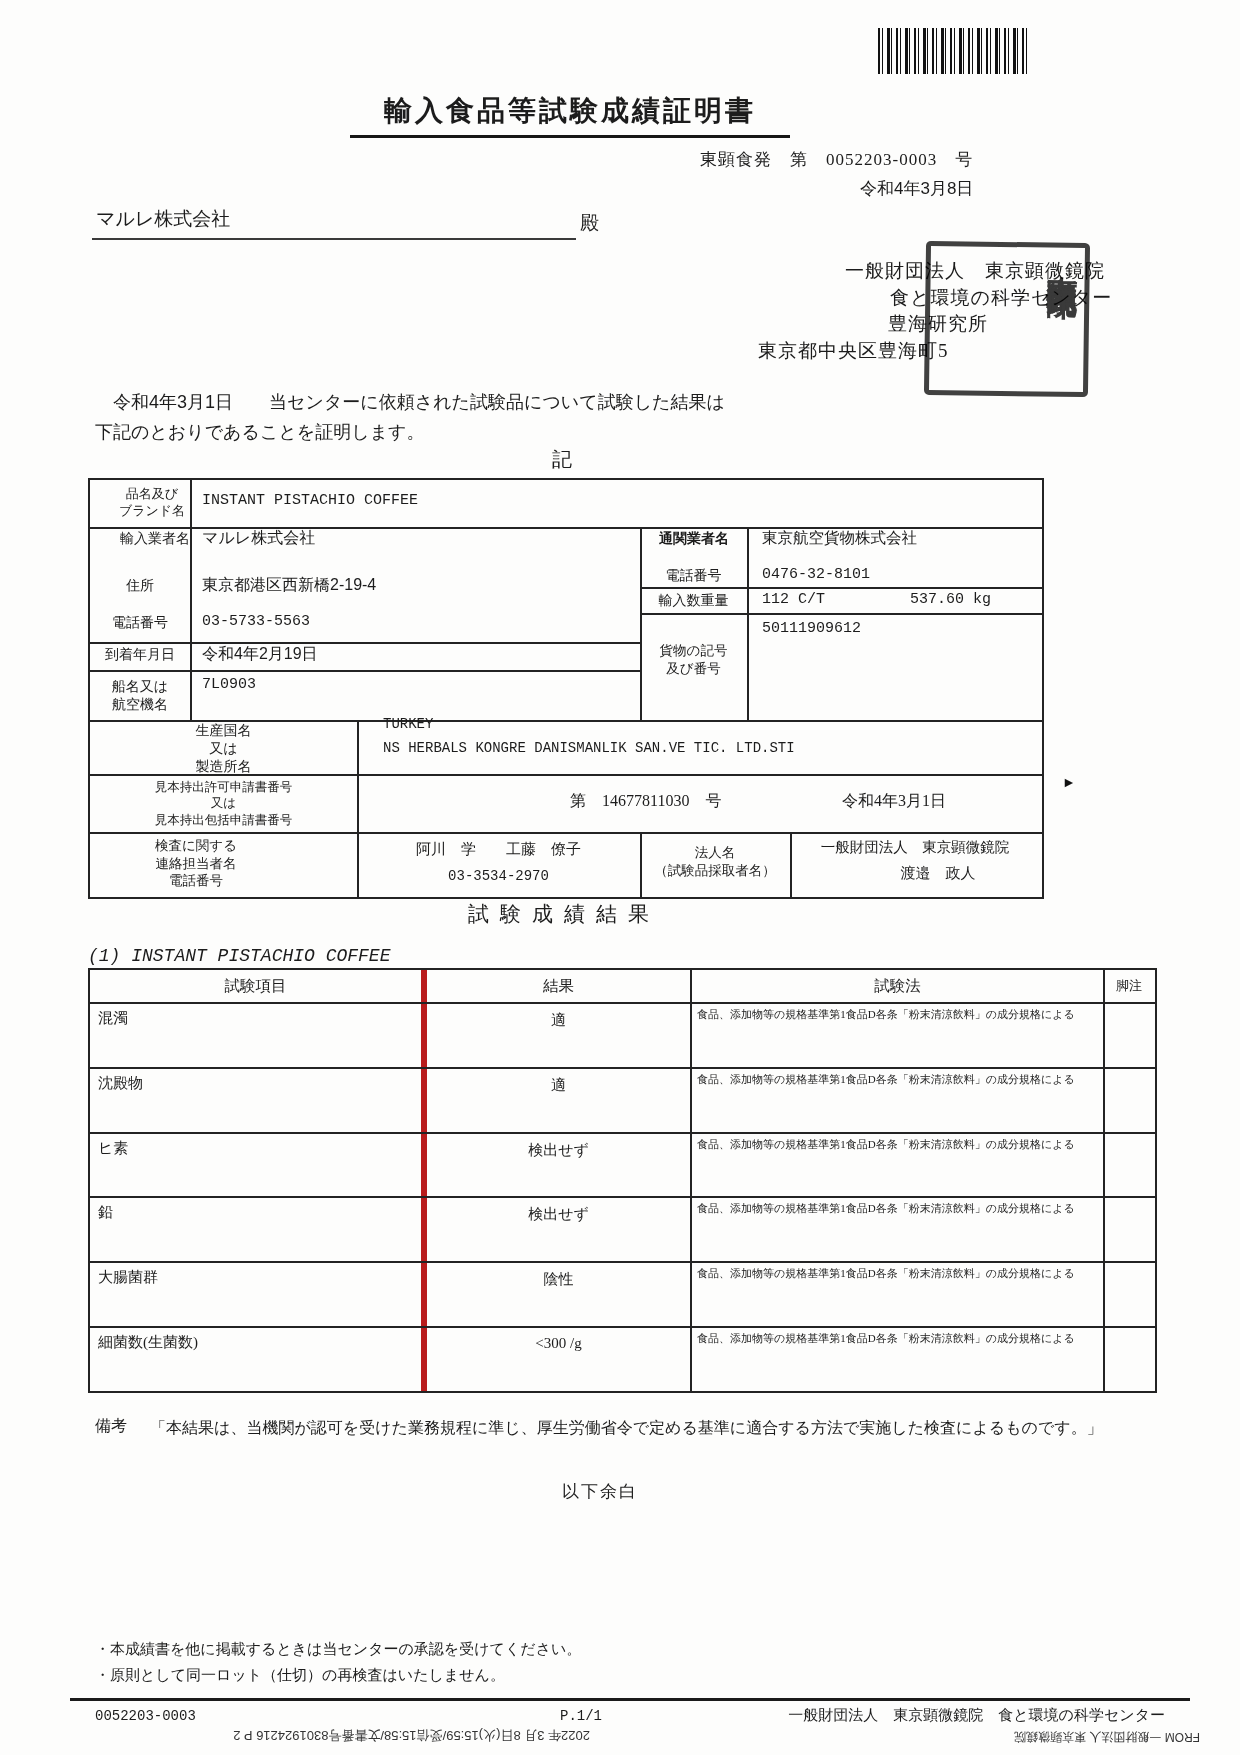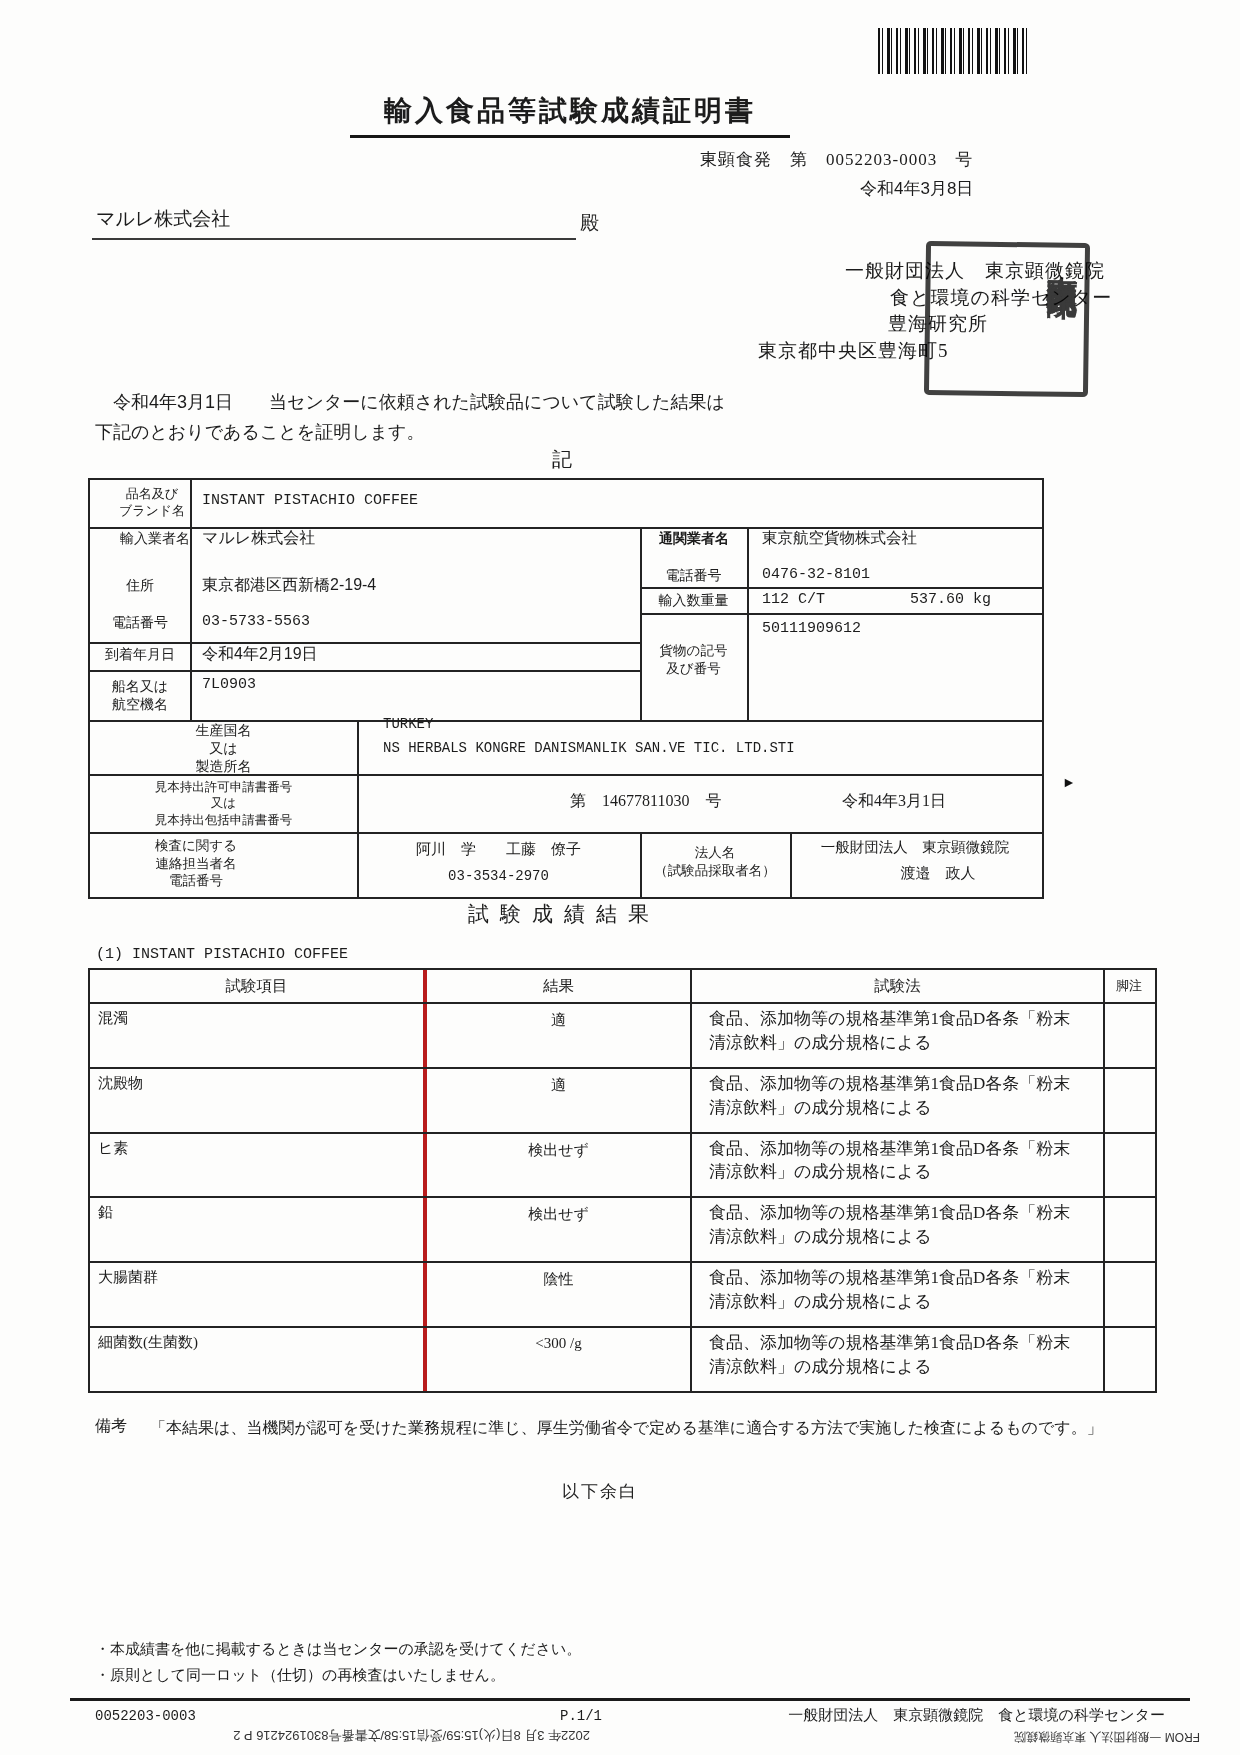--- a/index.html
+++ b/index.html
@@ -48,35 +48,35 @@
   
   .info-table{left:88px;top:478px;width:952px;height:417px;border:2px solid #232323;}
   .info-table .hl,.info-table .vl{position:absolute;background:#232323;}
   .hl{height:2px;} .vl{width:2px;}
   .cell{position:absolute;}
   .lab{font-size:14px;text-align:center;line-height:1.3;}
   .val{font-size:16px;}
 
   
   .results-heading{left:88px;top:900px;width:952px;text-align:center;font-size:21px;letter-spacing:11px;}
-  .sample-title{left:96px;top:946px;font-size:15px;}
+  .sample-title{left:88px;top:946px;font-size:18px;font-style:italic;}
   .results-table{left:88px;top:968px;width:1065px;height:421px;border:2px solid #232323;
     display:flex;flex-direction:column;}
   .rt-hrow{height:32px;display:flex;}
   .rt-row{flex:1;display:flex;border-top:2px solid #232323;}
   .rc{box-sizing:border-box;}
-  .rc1{width:337px;border-right:4px solid #b91c1c;}
+  .rc1{width:337px;border-right:6px solid #b91c1c;}
   .rc2{width:265px;border-right:2px solid #232323;}
   .rc3{width:413px;border-right:2px solid #232323;}
   .rc4{width:48px;}
   .rt-hrow .rc{display:flex;align-items:center;justify-content:center;font-size:15.5px;}
   .rt-hrow .rc4{font-size:13px;}
   .rt-item{padding:5px 8px;font-size:15px;}
   .rt-result{padding-top:7px;text-align:center;font-size:15px;}
-  .rt-method{padding:3px 17px;font-size:17px;line-height:1.4;}
+  .rt-method{padding:3px 5px;font-size:11px;line-height:1.4;}
 
   .remarks-label{left:95px;top:1416px;font-size:16px;}
   .remarks-text{left:150px;top:1416px;width:1015px;font-size:16px;line-height:1.5;}
   .end-marker{left:0;top:1480px;width:1200px;text-align:center;font-size:17px;letter-spacing:2px;}
 
   .margin-arrow{left:1062px;top:775px;font-size:14px;color:#111;}
 
   .footer-note1{left:95px;top:1640px;font-size:15px;}
   .footer-note2{left:95px;top:1666px;font-size:15px;}
   .footer-rule{left:70px;top:1698px;width:1120px;height:3px;background:#1b1b1b;}

